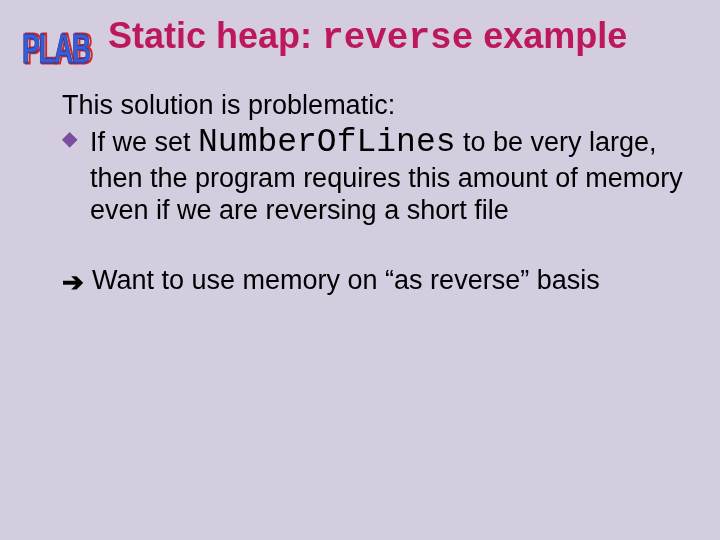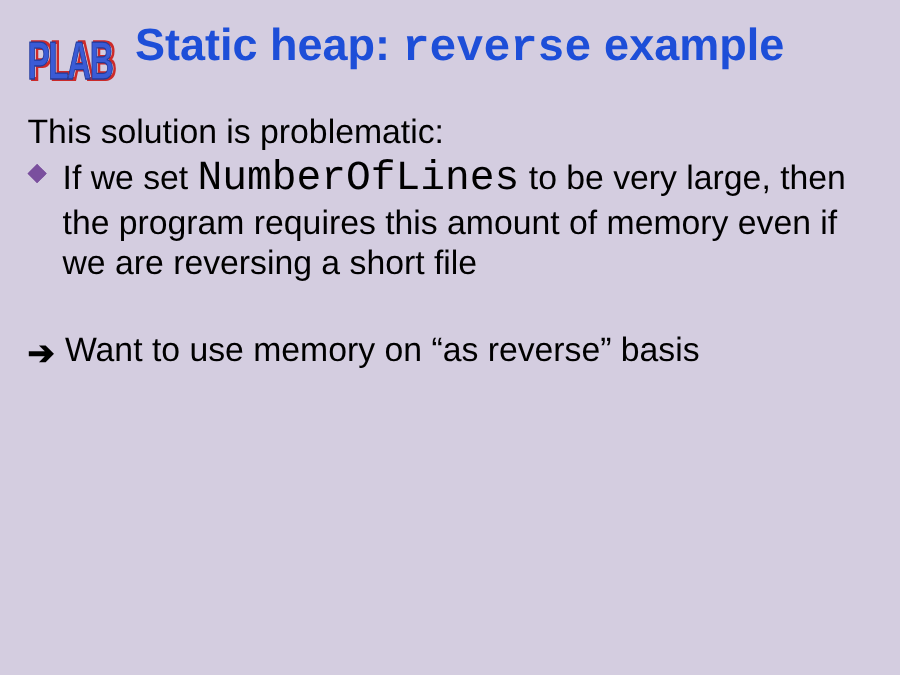--- a/index.html
+++ b/index.html
@@ -29,30 +29,31 @@
     flex: 0 0 auto;
     width: 72px;
     height: 54px;
   }
   .title {
     flex: 1 1 auto;
     font-size: 36px;
     font-weight: 700;
     line-height: 1.1;
     padding-top: 2px;
-    color: #1d4ed8;
+    color: #be185d;
     white-space: nowrap;
   }
   .title .mono {
     font-family: "Courier New", Courier, monospace;
     font-weight: 700;
   }
   .body {
     font-size: 27px;
     line-height: 1.18;
+    margin-left: 40px;
   }
   .intro {
     margin-bottom: 2px;
   }
   .bullet {
     position: relative;
     padding-left: 28px;
     margin-bottom: 2px;
   }
   .bullet .glyph {

